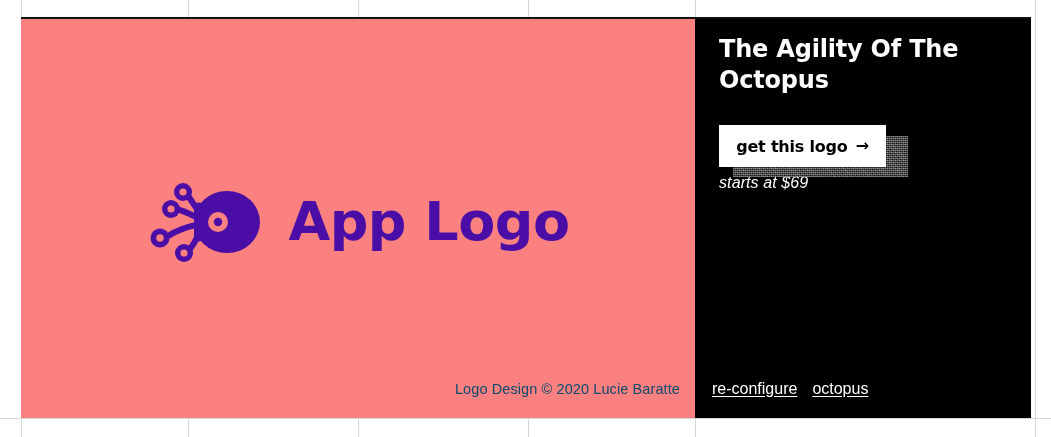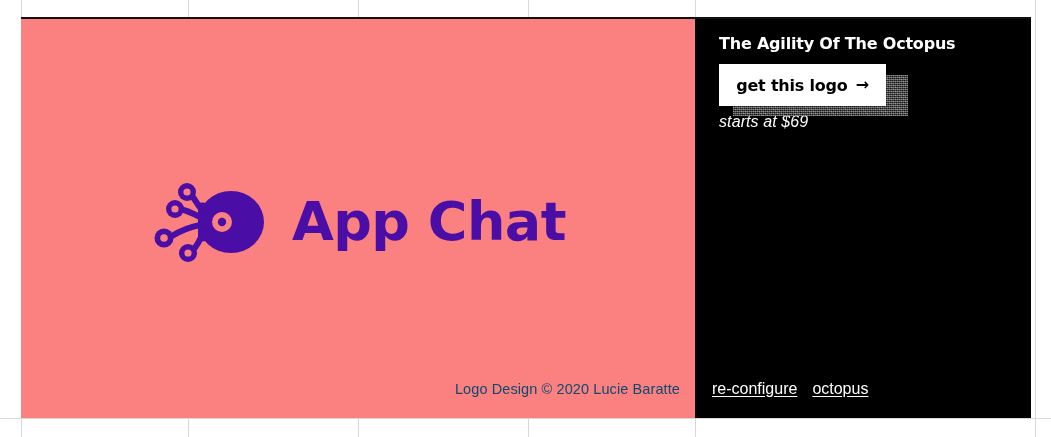--- a/index.html
+++ b/index.html
@@ -100,40 +100,40 @@
     height: 100%;
     background: #000000;
     color: #ffffff;
     padding: 15px 26px 0 24px;
     box-sizing: border-box;
     display: flex;
     flex-direction: column;
   }
   .info-title {
     font-family: "DejaVu Sans", sans-serif;
-    font-size: 16px;
+    font-size: 24px;
     font-weight: 700;
     line-height: 1.28;
     letter-spacing: -0.2px;
     margin: 0;
     max-width: 250px;
   }
   .info-desc {
     font-family: "Liberation Sans", sans-serif;
     font-style: italic;
     font-size: 17.5px;
     line-height: 1.62;
     margin: 16px 0 0 0;
     max-width: 272px;
     letter-spacing: 0.1px;
   }
 
   .cta-wrap {
     position: relative;
-    margin-top: 10px;
+    margin-top: 30px;
     width: 180px;
     height: 26px;
   }
   .cta-shadow {
     position: absolute;
     left: 14px;
     top: 11px;
     width: 175px;
     height: 41px;
     background-color: #3a3a3a;
@@ -232,21 +232,21 @@
 
         <path d="M50 46 C 40 48, 30 52, 22 57" stroke="#4a0da5" stroke-width="6" fill="none" stroke-linecap="round"></path>
         <circle cx="14" cy="59" r="9.5" fill="#4a0da5"></circle>
         <circle cx="14" cy="59" r="3.8" fill="#fb8080"></circle>
 
         <path d="M53 53 C 50 62, 46 68, 42 72" stroke="#4a0da5" stroke-width="6" fill="none" stroke-linecap="round"></path>
         <circle cx="38" cy="74" r="9" fill="#4a0da5"></circle>
         <circle cx="38" cy="74" r="3.6" fill="#fb8080"></circle>
       </svg>
 
-      <div class="logo-wordmark">App Chat</div>
+      <div class="logo-wordmark">App Logo</div>
     </div>
 
     <div class="credit-line">Logo Design © 2020 Lucie Baratte</div>
   </div>
 
   <div class="info-pane">
 
     <h2 class="info-title">The Agility Of The Octopus</h2>
 
 

